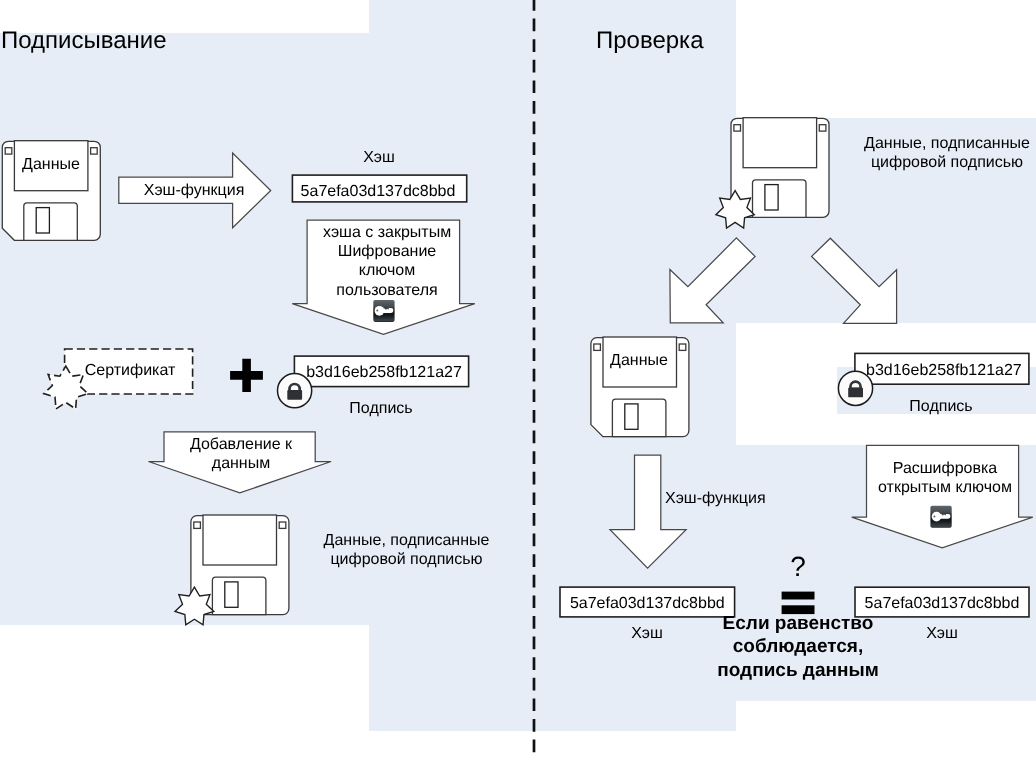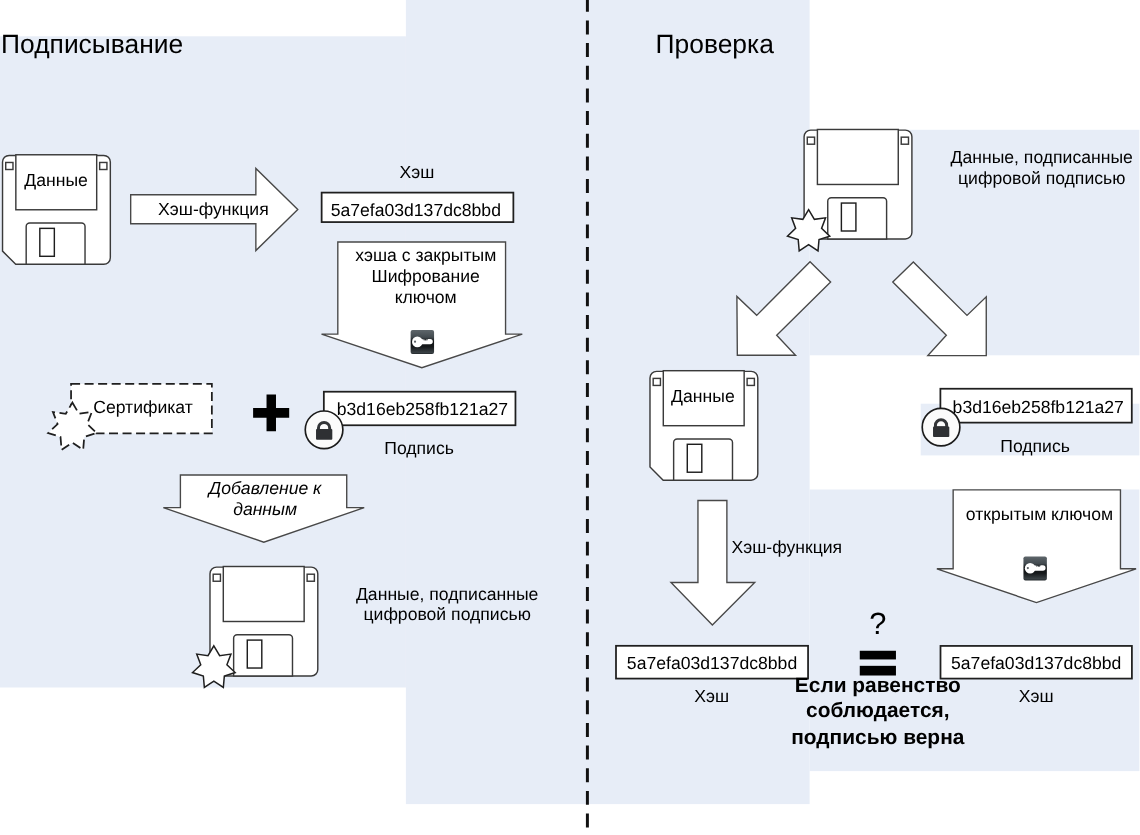--- a/index.html
+++ b/index.html
@@ -114,47 +114,49 @@
   <div style="position:absolute;left:1px;top:26.5px;font-size:24px;">Подписывание</div>
   <div style="position:absolute;left:596px;top:26.5px;font-size:24px;text-align:right;">Проверка</div>
   <div class="ctr" style="left:15px;top:155px;width:72px;font-size:16px;">Данные</div>
   <div class="ctr" style="left:143px;top:181px;width:102px;font-size:16px;">Хэш-функция</div>
   <div class="ctr" style="left:292px;top:148px;width:174px;font-size:16px;">Хэш</div>
   <div class="ctr" style="left:291px;top:182px;width:174px;font-size:16px;">5a7efa03d137dc8bbd</div>
   <div class="ctr" style="left:302px;top:223px;width:170px;font-size:16px;">
       <div>хэша с закрытым</div>
       <div>Шифрование</div>
       <div>ключом</div>
+      <div>пользователя</div>
     </div>
   <div class="ctr" style="left:68px;top:361px;width:124px;font-size:16px;">Сертификат</div>
   <div class="ctr" style="left:297px;top:363px;width:174px;font-size:16px;">b3d16eb258fb121a27</div>
   <div class="ctr" style="left:294px;top:399px;width:174px;font-size:16px;">Подпись</div>
-  <div class="ctr" style="left:161px;top:435px;width:160px;font-size:16px;font-style:italic;">
+  <div class="ctr" style="left:161px;top:435px;width:160px;font-size:16px;">
       <div>Добавление к</div>
       <div>данным</div>
     </div>
   <div class="ctr" style="left:316px;top:531px;width:181px;font-size:16px;">
       <div>Данные, подписанные</div>
       <div>цифровой подписью</div>
     </div>
 
   <div class="ctr" style="left:862px;top:133.5px;width:170px;font-size:16px;">
       <div>Данные, подписанные</div>
       <div>цифровой подписью</div>
     </div>
   <div class="ctr" style="left:603px;top:351px;width:72px;font-size:16px;">Данные</div>
   <div class="ctr" style="left:866px;top:361px;width:155px;font-size:16px;">b3d16eb258fb121a27</div>
   <div class="ctr" style="left:909px;top:397px;width:64px;font-size:16px;">Подпись</div>
   <div style="position:absolute;left:665px;top:490px;font-size:16px;">Хэш-функция</div>
   <div class="ctr" style="left:862px;top:459px;width:166px;font-size:16px;">
+      <div>Расшифровка</div>
       <div>открытым ключом</div>
     </div>
   <div class="ctr" style="left:560px;top:594px;width:174.6px;font-size:16px;">5a7efa03d137dc8bbd</div>
   <div class="ctr" style="left:560px;top:624px;width:174px;font-size:16px;">Хэш</div>
   <div class="ctr" style="left:855px;top:594px;width:174px;font-size:16px;">5a7efa03d137dc8bbd</div>
   <div class="ctr" style="left:855px;top:624px;width:174px;font-size:16px;">Хэш</div>
   <div class="ctr" style="left:768px;top:553px;width:60px;font-size:28px;line-height:28px;">?</div>
   <div class="ctr" style="left:708px;top:612px;width:180px;font-size:19px;line-height:23.4px;font-weight:bold;">
       <div>Если равенство</div>
       <div>соблюдается,</div>
-      <div>подписью верна</div>
+      <div>подпись данным</div>
     </div>
 </div>
 
 </body></html>

